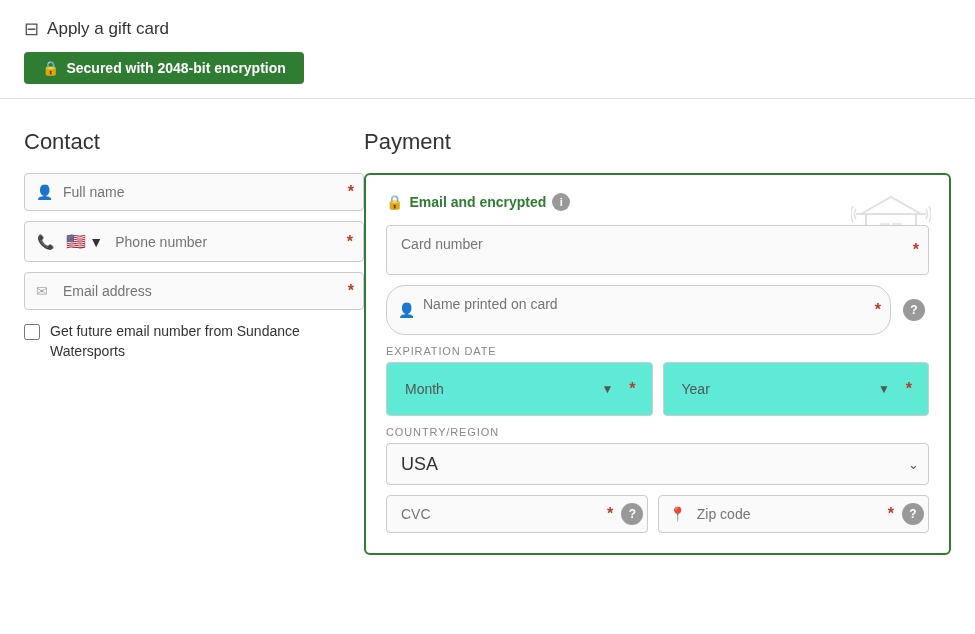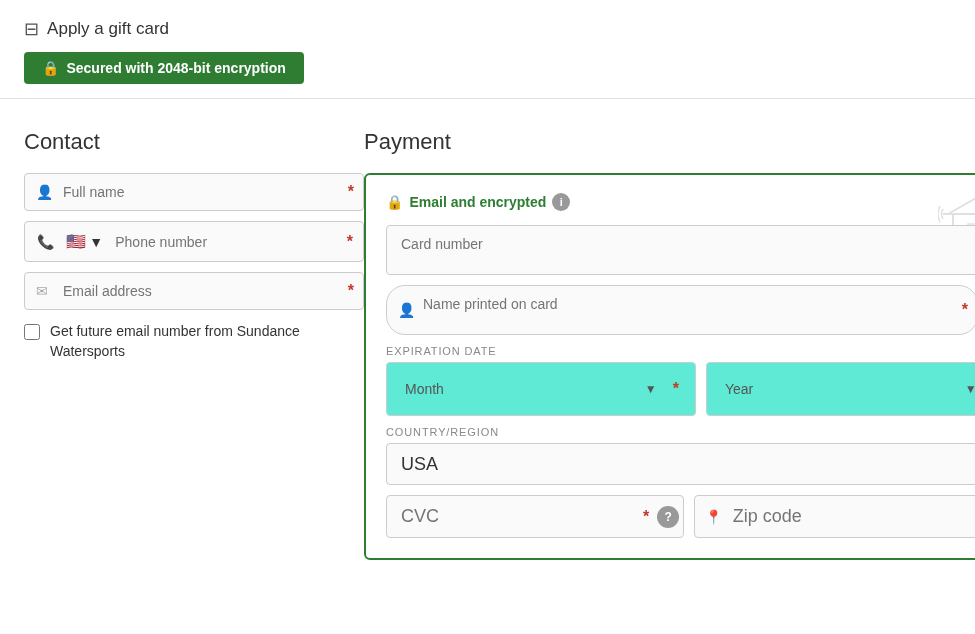--- a/index.html
+++ b/index.html
@@ -302,21 +302,21 @@
       align-items: center;
       border: 1px solid #ccc;
       border-radius: 4px;
       background: #fafafa;
       overflow: visible;
     }
     .cvc-input, .zip-input {
       flex: 1;
       border: none;
       background: transparent;
-      font-size: 18px;
+      font-size: 14px;
       color: #999;
       padding: 10px 6px 10px 14px;
       outline: none;
     }
     .zip-input {
       padding-left: 6px;
     }
     .zip-icon {
       padding: 10px 4px 10px 10px;
       color: #aaa;

